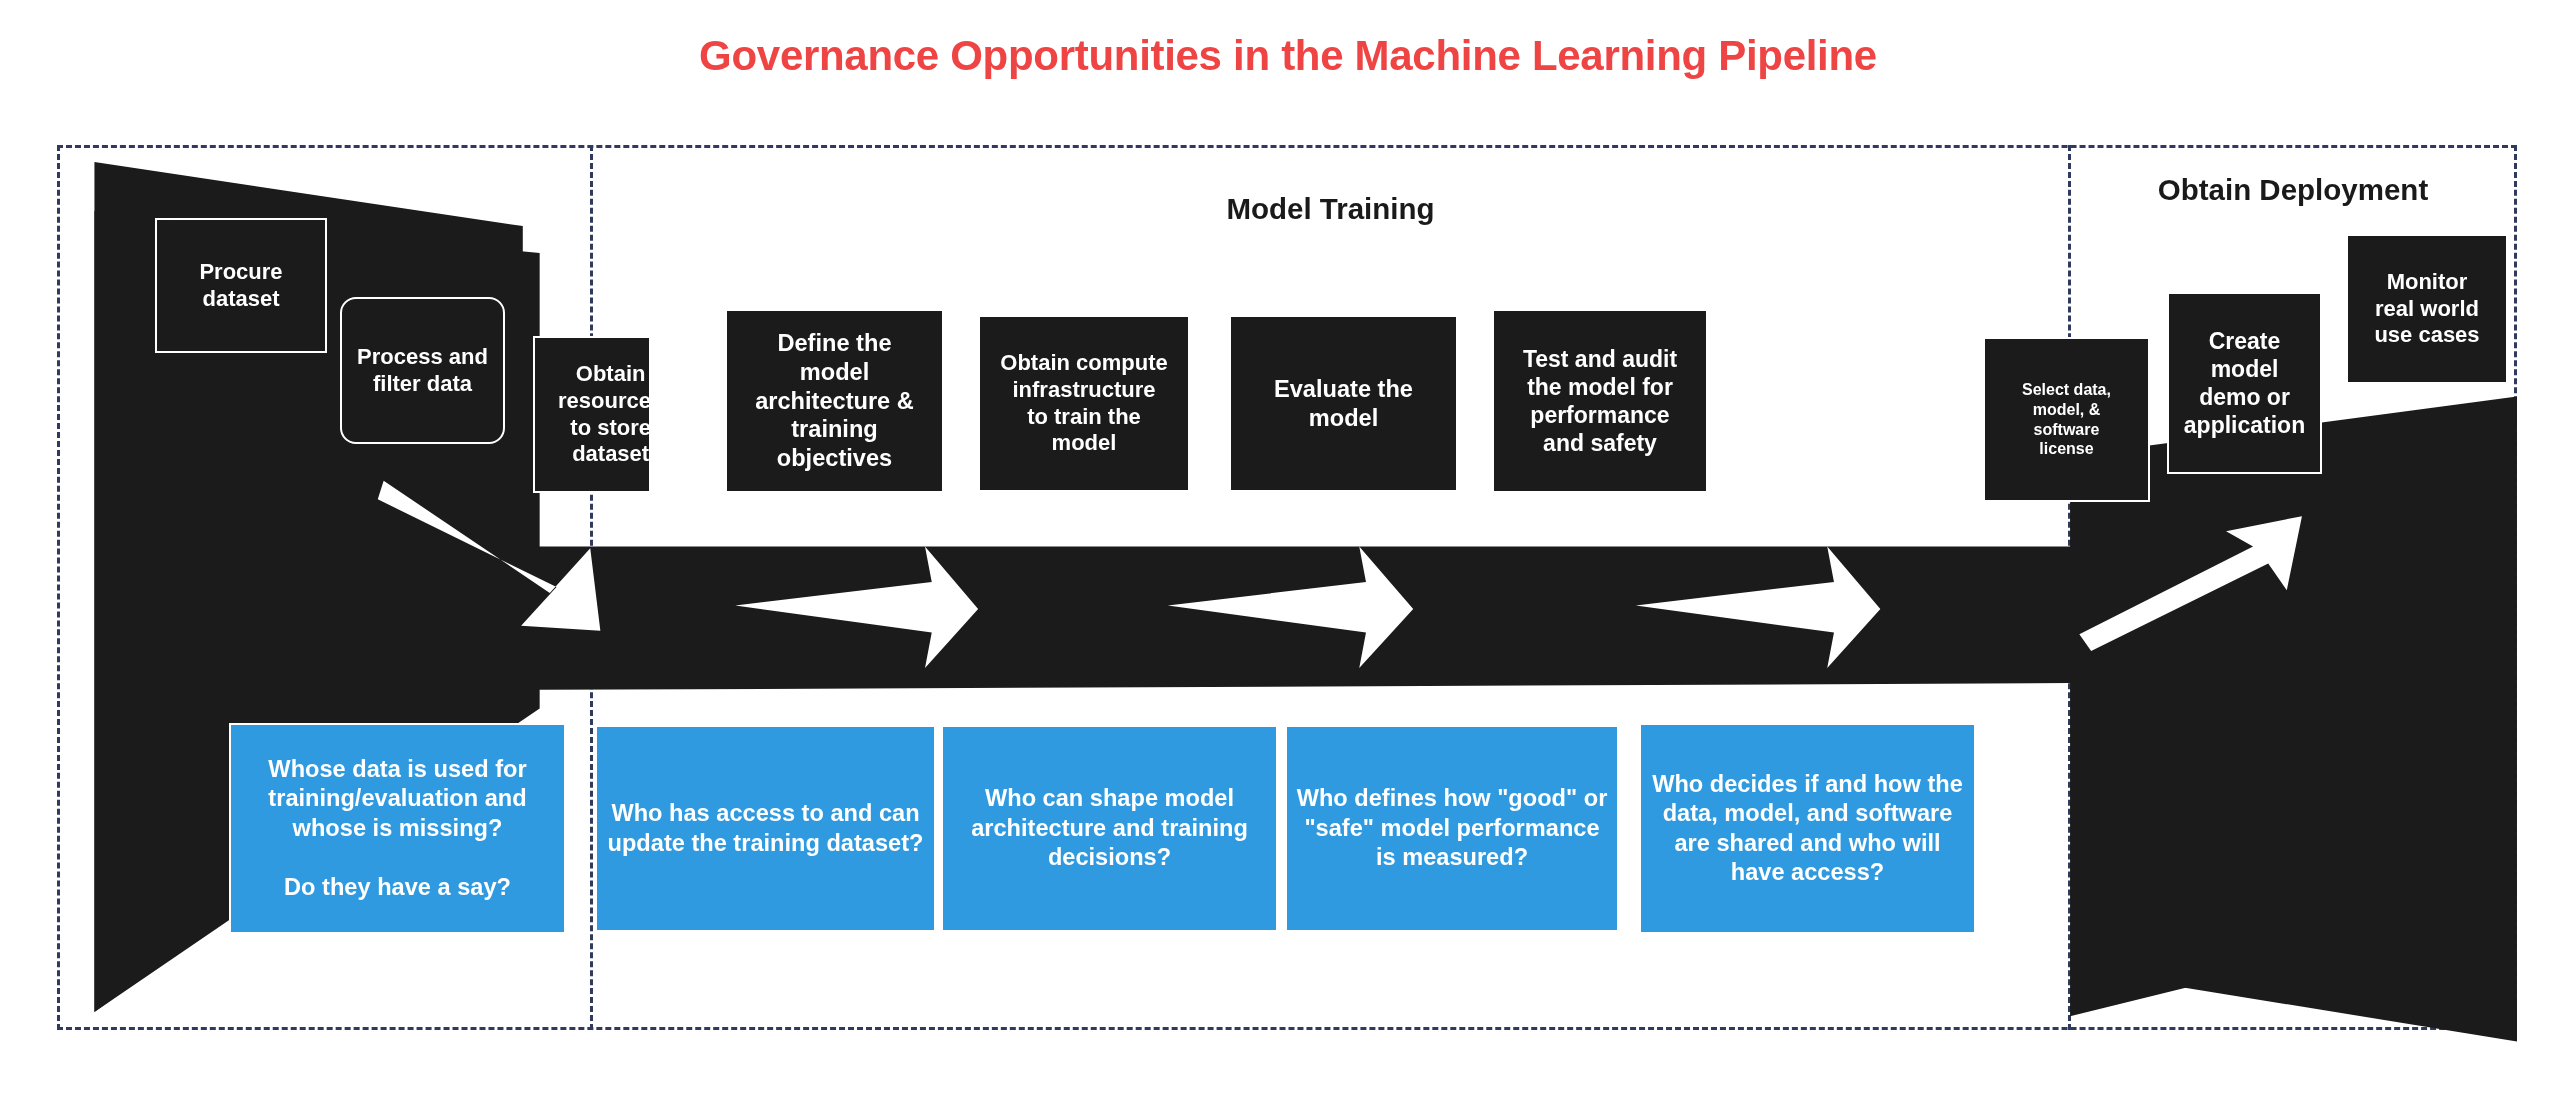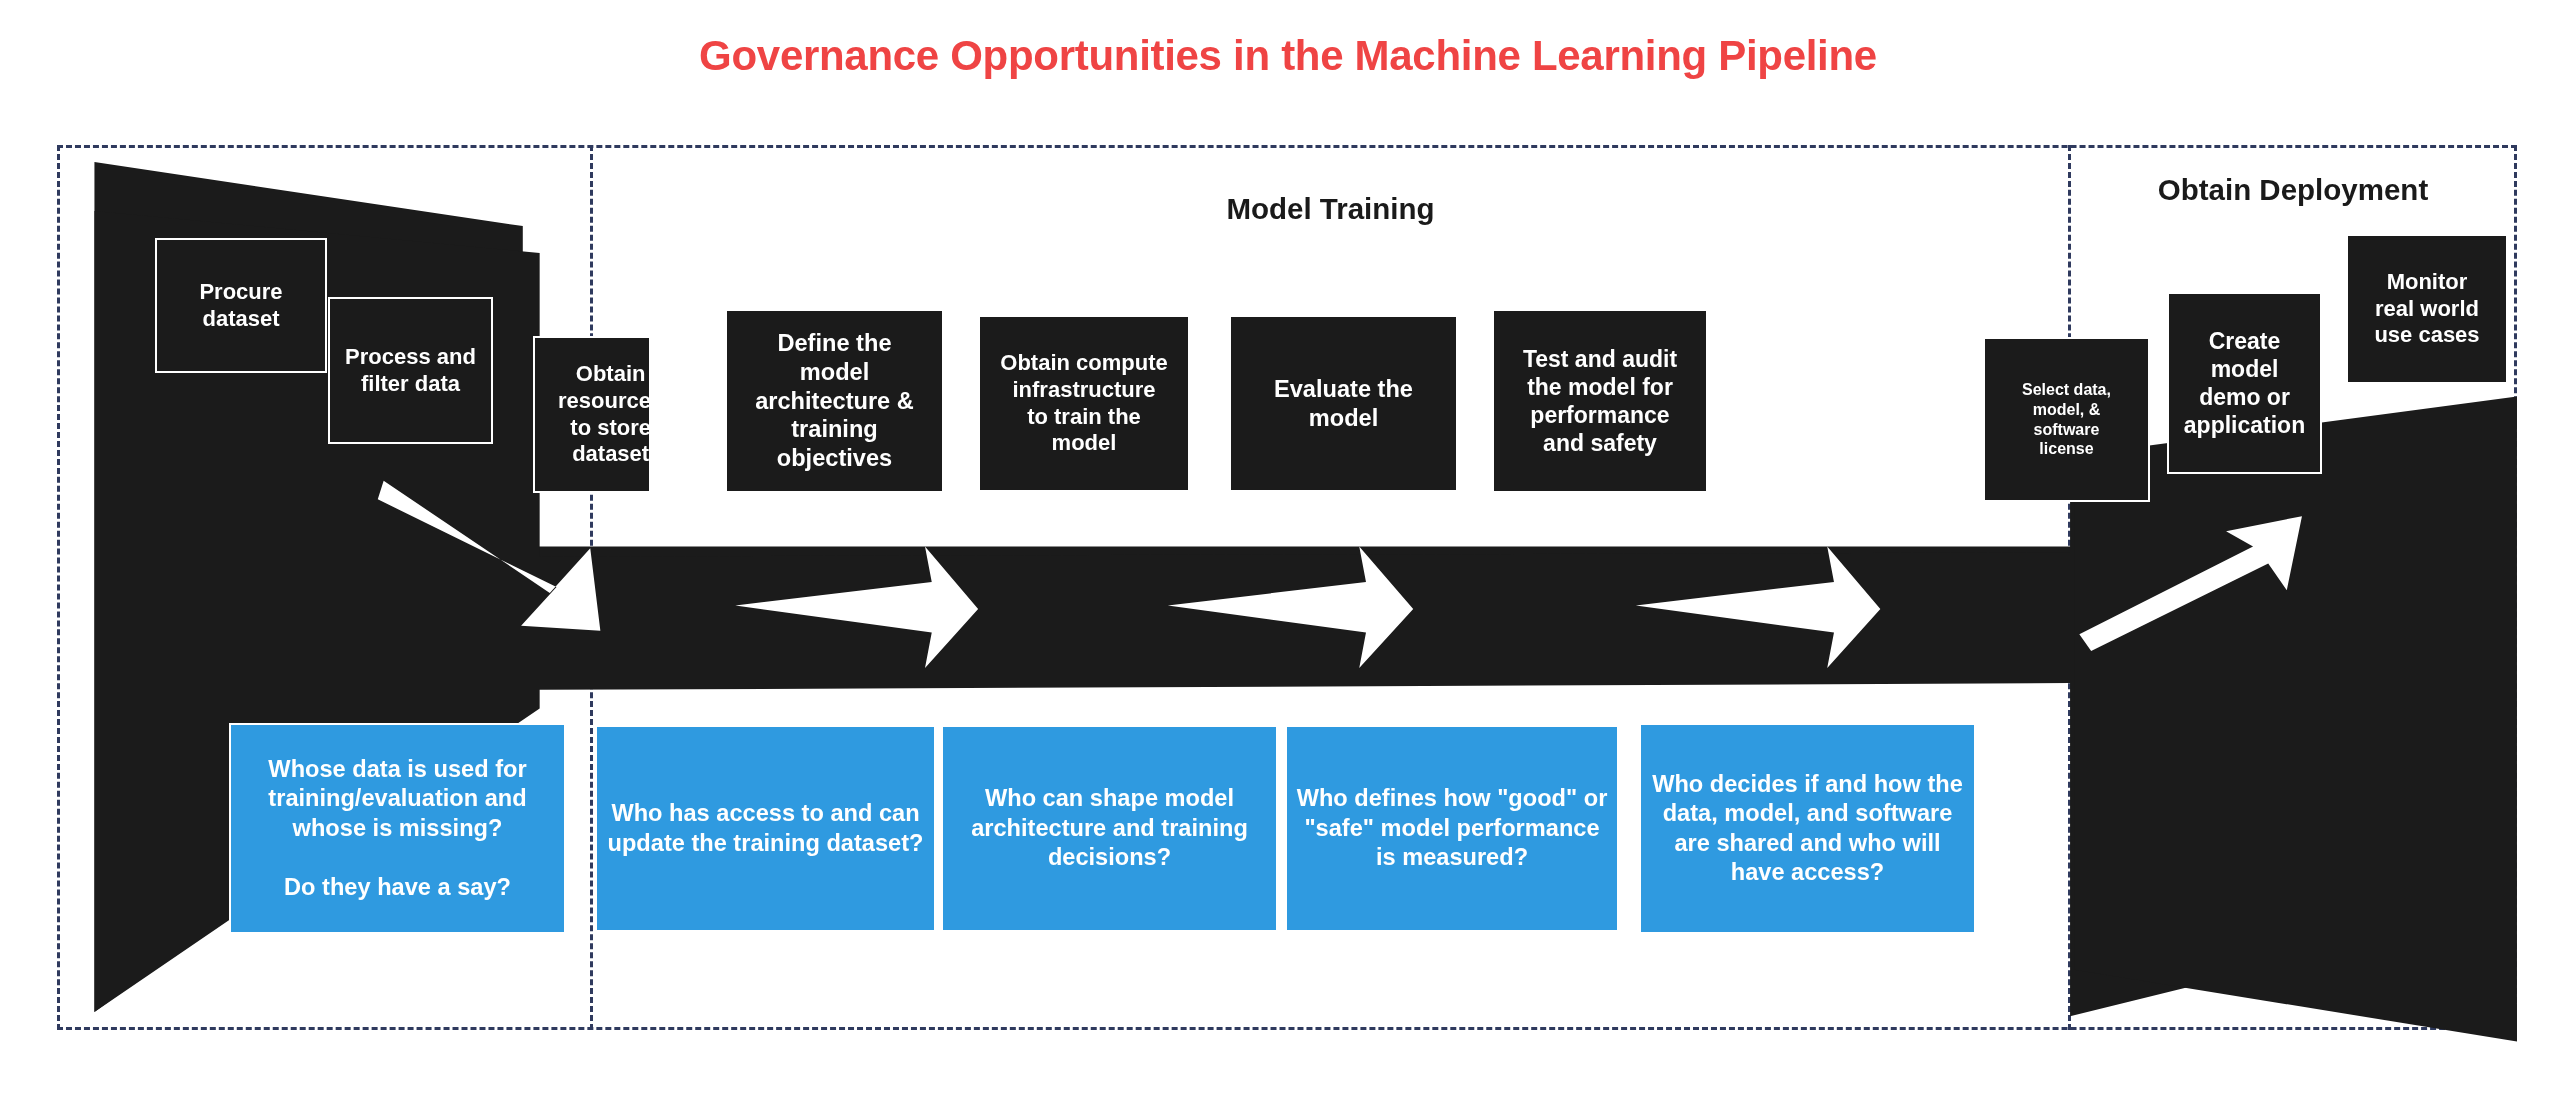--- a/index.html
+++ b/index.html
@@ -143,24 +143,24 @@
     </g>
     <g>
       <path d="M 1940,718 L 2175,690 L 2167,648 L 2230,722 L 2167,792 L 2175,750 Z" fill="#ffffff"></path>
     </g>
 
     <g>
       <path d="M 2466,752 L 2672,648 L 2640,630 L 2730,612 L 2712,700 L 2690,668 L 2480,772 Z" fill="#ffffff"></path>
     </g>
   </svg>
 
-  <div class="step" style="left: 155px; top: 218px; width: 172px; height: 135px; font-size: 22px; white-space: pre-line; margin-top: 20px;">Procure
+  <div class="step" style="left: 155px; top: 218px; width: 172px; height: 135px; font-size: 22px; white-space: pre-line;">Procure
 dataset</div>
 
-  <div class="step" style="left: 328px; top: 297px; width: 165px; height: 147px; font-size: 22px; white-space: pre-line;">Process and
+  <div class="step" style="left: 340px; top: 297px; width: 165px; height: 147px; font-size: 22px; white-space: pre-line; border-radius: 16px;">Process and
 filter data</div>
 
   <div class="step" style="left: 533px; top: 336px; width: 118px; height: 157px; font-size: 22px; white-space: pre-line; padding-left: 44px;">Obtain
 resources
 to store
 dataset</div>
 
   <div class="step" style="left: 725px; top: 309px; width: 219px; height: 184px; font-size: 23.6px; white-space: pre-line;">Define the
 model
 architecture &amp;

